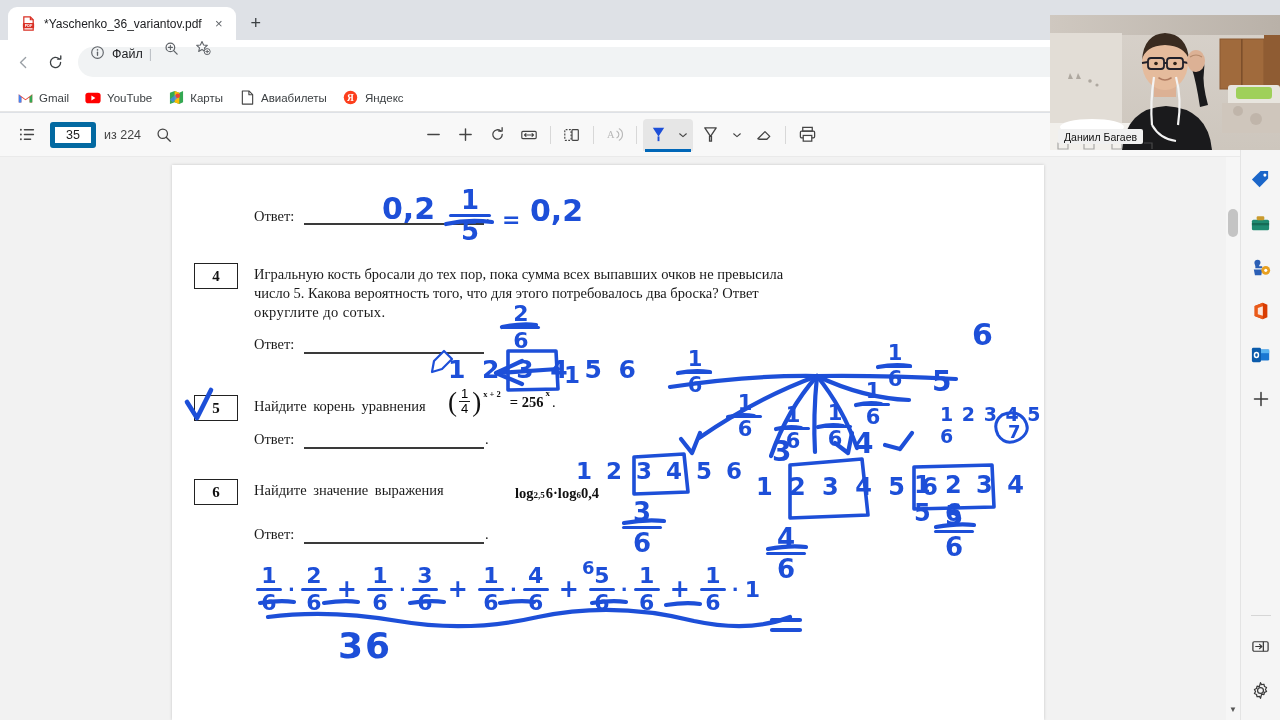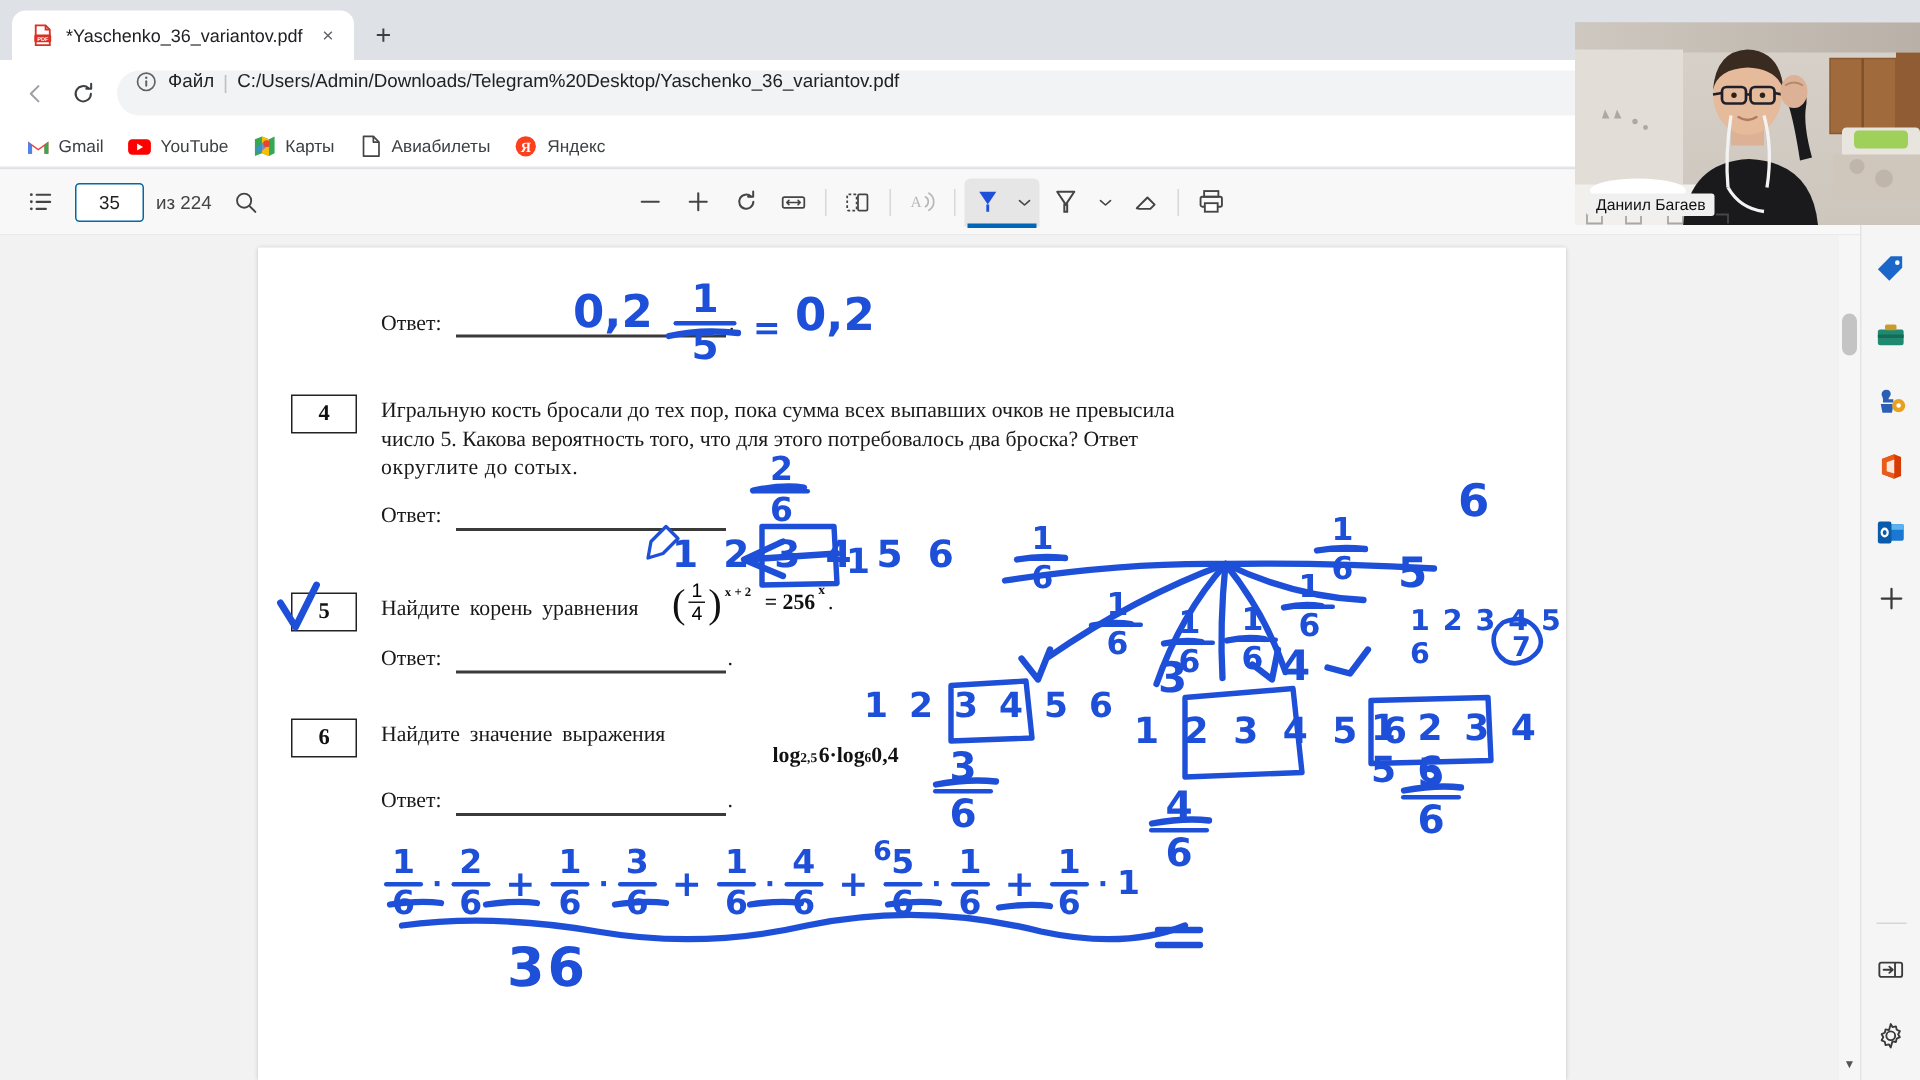--- a/index.html
+++ b/index.html
@@ -23,21 +23,21 @@
     line-height:1; }
   .newtab { width:28px; height:28px; margin-left:6px; margin-bottom:3px;
     border-radius:50%; display:flex; align-items:center; justify-content:center;
     font-size:18px; color:#3c4043; font-weight:300; }
 
   .navbar { position:absolute; top:40px; left:0; right:0; height:44px;
     background:#fff; display:flex; align-items:center; padding:0 8px; gap:2px; }
   .navbtn { width:30px; height:30px; border-radius:50%; display:flex;
     align-items:center; justify-content:center; color:#5f6368; flex:0 0 30px; }
   .omnibox { flex:1; height:30px; background:#f1f3f4; border-radius:15px;
-    display:flex; align-items:flex-start; padding:0 6px 16px 12px; margin:4px 6px;
+    display:flex; align-items:flex-end; padding:0 6px 16px 12px; margin:4px 6px;
     gap:6px; }
   .omni-info { width:16px; height:16px; flex:0 0 16px; }
   .omni-scheme { font-size:12.5px; color:#202124; white-space:nowrap; }
   .omni-sep { color:#bdc1c6; font-size:13px; }
   .omni-url { font-size:12.5px; color:#202124; white-space:nowrap;
     overflow:hidden; text-overflow:ellipsis; flex:1; }
   .omni-icon { width:26px; height:26px; border-radius:50%; display:flex;
     align-items:center; justify-content:center; color:#5f6368; flex:0 0 26px; }
 
   .bookmarks { position:absolute; top:84px; left:0; right:0; height:28px;
@@ -59,21 +59,21 @@
   .tb-center { position:absolute; left:50%; transform:translateX(-50%);
     display:flex; align-items:center; gap:2px; }
   .tb-btn { width:30px; height:30px; display:flex; align-items:center;
     justify-content:center; color:#444; border-radius:4px; }
   .tb-btn.dim { color:#b8b8b8; }
   .tb-btn.small { width:20px; }
   .tb-active { background:#e6e6e6; border-radius:4px 4px 0 0;
     position:relative; display:flex; align-items:center; height:32px; }
   .tb-active::after { content:""; position:absolute; left:2px; right:2px;
     bottom:-1px; height:2.5px; background:#0067b8; }
-  .pagebox { width:46px; height:26px; border:1px solid #0369a1; border-radius:3px;
+  .pagebox { width:46px; height:26px; border:5px solid #0369a1; border-radius:3px;
     display:flex; align-items:center; justify-content:center; font-size:12.5px;
     color:#222; background:#fff; }
   .pagetot { font-size:12.5px; color:#444; }
   .tb-sep { width:1px; height:18px; background:#d8d8d8; margin:0 4px; }
 
   .pdf-area { position:absolute; top:44px; left:0; right:0; bottom:0;
     background:#f2f2f2; overflow:hidden; }
   .page { position:absolute; top:8px; left:172px; width:872px; bottom:0;
     background:#fff; box-shadow:0 0 3px rgba(0,0,0,.18); overflow:hidden; }
 
@@ -162,21 +162,20 @@
     <div class="omnibox">
       <span class="omni-info">
         <svg width="15" height="15" viewBox="0 0 16 16">
           <circle cx="8" cy="8" r="6.2" fill="none" stroke="#5f6368" stroke-width="1.2"></circle>
           <circle cx="8" cy="5.2" r="0.85" fill="#5f6368"></circle>
           <rect x="7.3" y="7" width="1.4" height="4.6" rx="0.7" fill="#5f6368"></rect>
         </svg>
       </span>
       <span class="omni-scheme">Файл</span>
       <span class="omni-sep">|</span>
-      <span class="omni-url">C:/Users/Admin/Downloads/Telegram%20Desktop/Yaschenko_36_variantov.pdf</span>
       <span class="omni-icon">
         <svg width="15" height="15" viewBox="0 0 16 16">
           <circle cx="6.8" cy="6.8" r="4.6" fill="none" stroke="#5f6368" stroke-width="1.3"></circle>
           <path d="M10.3 10.3L14 14" stroke="#5f6368" stroke-width="1.4" stroke-linecap="round"></path>
           <path d="M4.6 6.8h4.4M6.8 4.6v4.4" stroke="#5f6368" stroke-width="1.1" stroke-linecap="round"></path>
         </svg>
       </span>
       <span class="omni-icon">
         <svg width="16" height="16" viewBox="0 0 16 16">
           <path d="M7 1.6l1.6 3.4 3.7.4-2.8 2.5.8 3.6L7 9.6 3.7 11.5l.8-3.6L1.7 5.4l3.7-.4z" fill="none" stroke="#5f6368" stroke-width="1.1" stroke-linejoin="round"></path>
@@ -369,21 +368,21 @@
           <span style="font-family:'Liberation Serif',serif;font-size:14.5px;color:#111;font-weight:bold;margin-left:7px;">= 256</span>
           <sup style="font-family:'Liberation Serif',serif;font-size:9px;color:#111;font-weight:bold;align-self:flex-start;margin-top:1px;">x</sup>
           <span style="font-family:'Liberation Serif',serif;font-size:14.5px;color:#111;">.</span>
         </div>
         <div class="ptxt" style="left:82px;top:265px;font-size:14.5px;">Ответ:</div>
         <div class="ansline" style="left:132px;top:282px;width:180px;"></div>
         <div class="ptxt" style="left:313px;top:265px;font-size:14.5px;">.</div>
 
         <div class="qnum" style="left:22px;top:314px;">6</div>
         <div class="ptxt" style="left:82px;top:316px;font-size:14.5px;word-spacing:3px;">Найдите значение выражения</div>
-        <div style="position:absolute;left:343px;top:331px;display:flex;align-items:baseline;font-family:'Liberation Serif',serif;font-size:14.5px;font-weight:bold;color:#111;">
+        <div style="position:absolute;left:343px;top:320px;display:flex;align-items:baseline;font-family:'Liberation Serif',serif;font-size:14.5px;font-weight:bold;color:#111;">
           <span>log</span>
           <sub style="font-size:9px;">2,5</sub>
           <span style="margin-left:1px;">6·log</span>
           <sub style="font-size:9px;">6</sub>
           <span>0,4</span>
         </div>
         <div class="ptxt" style="left:82px;top:360px;font-size:14.5px;">Ответ:</div>
         <div class="ansline" style="left:132px;top:377px;width:180px;"></div>
         <div class="ptxt" style="left:313px;top:360px;font-size:14.5px;">.</div>
 

